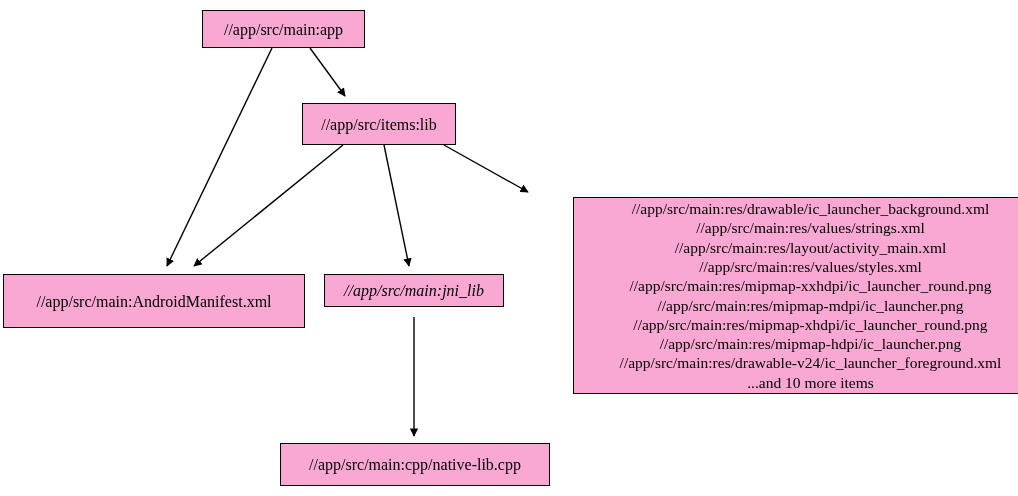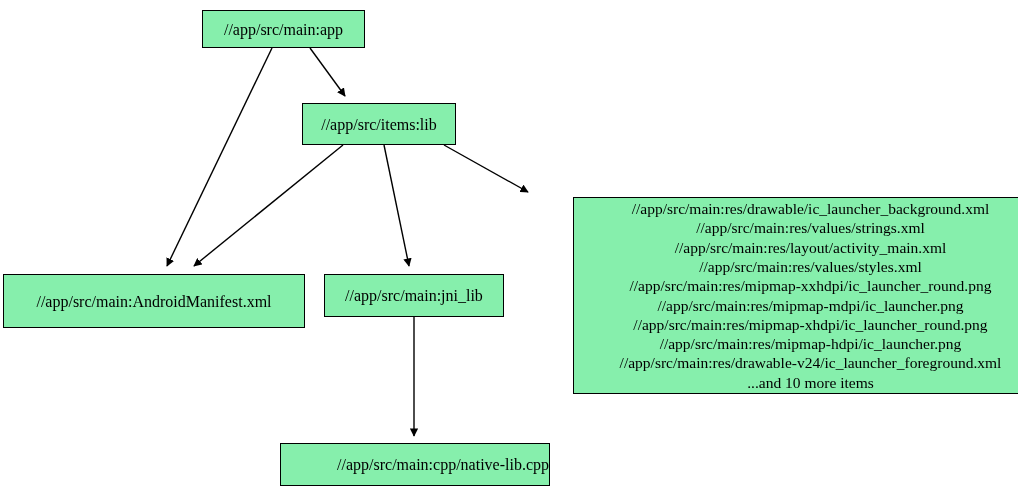--- a/index.html
+++ b/index.html
@@ -12,21 +12,21 @@
     width: 1018px;
     height: 496px;
     background: #ffffff;
     overflow: hidden;
     font-family: "Liberation Serif", "DejaVu Serif", serif;
   }
   .node {
     position: absolute;
     box-sizing: border-box;
     border: 1px solid #000000;
-    background: #86efac;
+    background: #f9a8d4;
     display: flex;
     align-items: center;
     justify-content: center;
     color: #000000;
     z-index: 2;
   }
   .node-label {
     font-size: 16px;
     line-height: 19px;
     white-space: pre;
@@ -92,25 +92,25 @@
   </div>
 
   <div class="node" style="left:302px; top:103px; width:154px; height:42px;">
     <span class="node-label">//app/src/items:lib</span>
   </div>
 
   <div class="node" style="left:3px; top:274px; width:302px; height:54px;">
     <span class="node-label">//app/src/main:AndroidManifest.xml</span>
   </div>
 
-  <div class="node" style="left:324px; top:274px; width:180px; height:43px;">
+  <div class="node" style="left:324px; top:274px; width:180px; height:33px;font-style:italic;">
     <span class="node-label">//app/src/main:jni_lib</span>
   </div>
 
-  <div class="node" style="left:280px; top:443px; width:270px; height:43px;justify-content:flex-end;">
+  <div class="node" style="left:280px; top:443px; width:270px; height:43px;">
     <span class="node-label">//app/src/main:cpp/native-lib.cpp</span>
   </div>
 
   <div class="node" style="left:532px; top:197px; width:475px; height:197px;margin-left:41px;">
     <span class="multi-label">//app/src/main:res/drawable/ic_launcher_background.xml
 //app/src/main:res/values/strings.xml
 //app/src/main:res/layout/activity_main.xml
 //app/src/main:res/values/styles.xml
 //app/src/main:res/mipmap-xxhdpi/ic_launcher_round.png
 //app/src/main:res/mipmap-mdpi/ic_launcher.png

